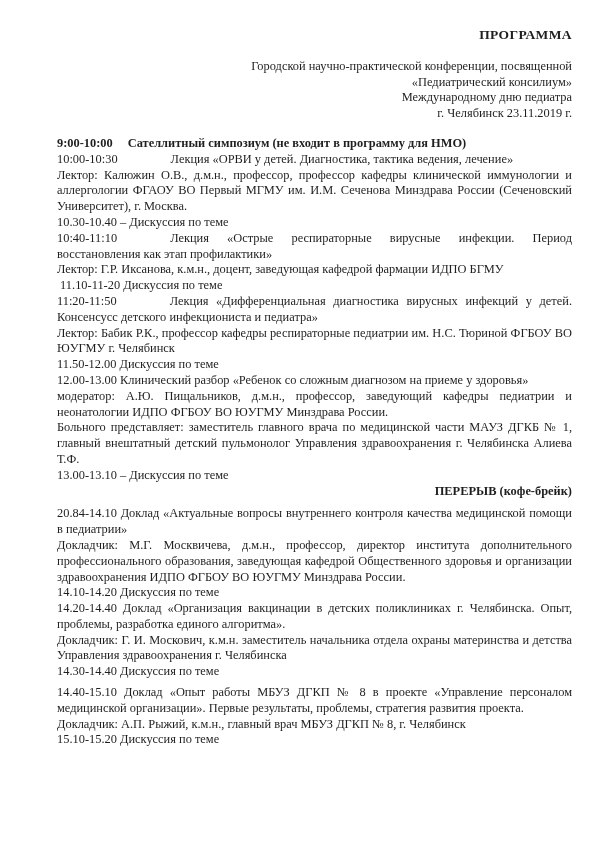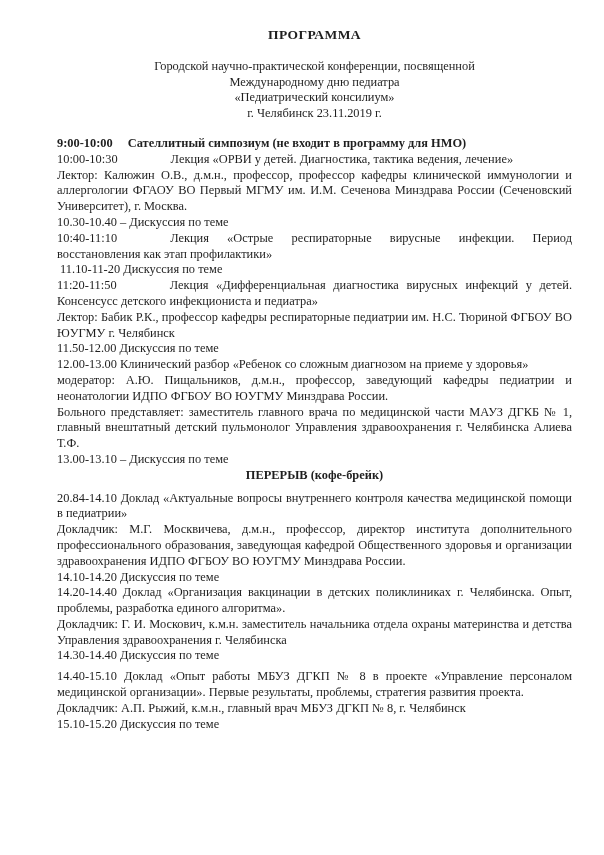--- a/index.html
+++ b/index.html
@@ -10,45 +10,46 @@
     box-sizing: border-box;
     background: #ffffff;
     padding: 27px 32px 0 57px;
     overflow: hidden;
     font-family: "Liberation Serif", "DejaVu Serif", serif;
     font-size: 12.4px;
     line-height: 15.8px;
     color: #1f1f1f;
   }
   p.para { margin: 0; padding: 0; }
-  .center  { text-align: center; }
+  .center  { text-align: right; }
   .justify { text-align: justify; }
   .b { font-weight: bold; }
   .i { }
   .tab { display: inline-block; height: 1px; }
   .title-text { font-size: 13.5px; letter-spacing: 0.4px; }
   .blank { font-size: 0; }
 </style>
 </head>
 <body>
 
 <div class="page">
   <div style="color: rgb(31, 31, 31);">
       <p class="para center title-text"><span class="b">ПРОГРАММА</span></p>
       <p class="para blank" style="height: 16px;"></p>
       <p class="para center"><span>Городской научно-практической конференции, посвященной</span></p>
+      <p class="para center"><span>«Педиатрический консилиум»</span></p>
       <p class="para center"><span>Международному дню педиатра</span></p>
-      <p class="para center"><span>«Педиатрический консилиум»</span></p>
       <p class="para center"><span>г. Челябинск 23.11.2019 г.</span></p>
       <p class="para blank" style="height: 14px;"></p>
       <p class="para" style=""><span class="b">9:00-10:00</span><span class="tab" style="width: 15px;"></span><span class="b">Сателлитный симпозиум (не входит в программу для НМО)</span></p>
       <p class="para"><span>10:00-10:30</span><span class="tab" style="width: 53px;"></span><span>Лекция </span><span class="i">«ОРВИ у детей. Диагностика, тактика ведения, лечение»</span></p>
       <p class="para justify"><span>Лектор: Калюжин О.В., д.м.н., профессор, профессор кафедры клинической иммунологии и аллергологии ФГАОУ ВО Первый МГМУ им. И.М. Сеченова Минздрава России (Сеченовский Университет), г. Москва.</span></p>
       <p class="para"><span>10.30-10.40 – Дискуссия по теме</span></p>
       <p class="para justify"><span>10:40-11:10</span><span class="tab" style="width: 53px;"></span><span>Лекция «Острые респираторные вирусные инфекции. Период восстановления как этап профилактики»</span></p>
+      <p class="para"><span>Лектор: Г.Р. Иксанова, к.м.н., доцент, заведующая кафедрой фармации ИДПО БГМУ</span></p>
       <p class="para"><span>&nbsp;11.10-11-20 Дискуссия по теме</span></p>
       <p class="para justify"><span>11:20-11:50</span><span class="tab" style="width: 53px;"></span><span>Лекция </span><span class="i">«Дифференциальная диагностика вирусных инфекций у детей. Консенсусс детского инфекциониста и педиатра»</span></p>
       <p class="para justify"><span>Лектор: Бабик Р.К., профессор кафедры респираторные педиатрии им. Н.С. Тюриной ФГБОУ ВО ЮУГМУ г. Челябинск</span></p>
       <p class="para"><span>11.50-12.00 Дискуссия по теме</span></p>
       <p class="para justify"><span>12.00-13.00 Клинический разбор </span><span class="i">«Ребенок со сложным диагнозом на приеме у здоровья»</span></p>
       <p class="para justify"><span>модератор: А.Ю. Пищальников, д.м.н., профессор, заведующий кафедры педиатрии и неонатологии ИДПО ФГБОУ ВО ЮУГМУ Минздрава России.</span></p>
       <p class="para justify"><span>Больного представляет: заместитель главного врача по медицинской части МАУЗ ДГКБ № 1, главный внештатный детский пульмонолог Управления здравоохранения г. Челябинска Алиева Т.Ф.</span></p>
       <p class="para"><span>13.00-13.10 – Дискуссия по теме</span></p>
       <p class="para center"><span class="b">ПЕРЕРЫВ (кофе-брейк)</span></p>
       <p class="para blank" style="height: 7px;"></p>

